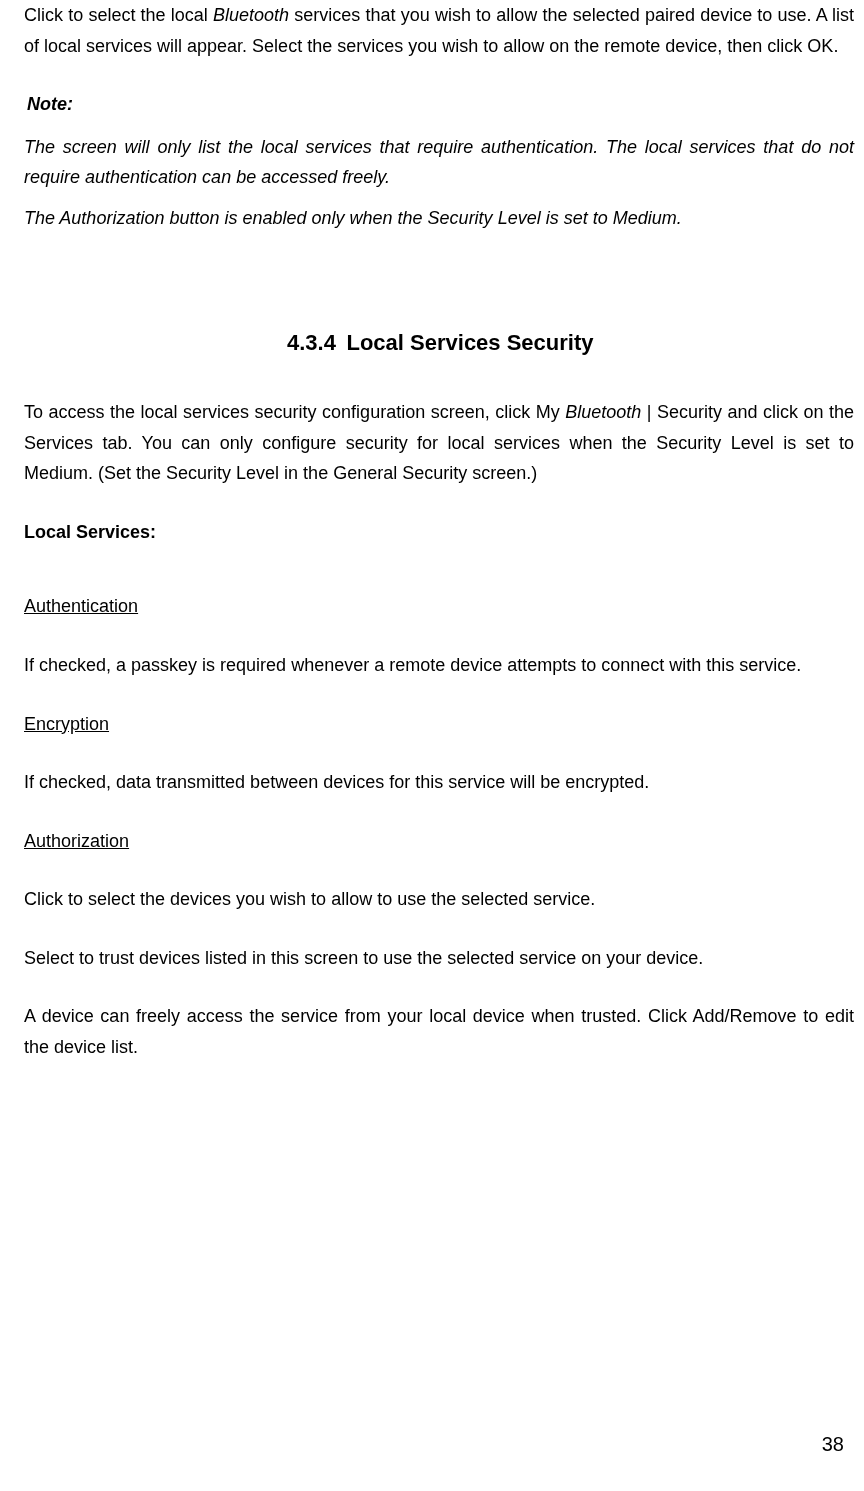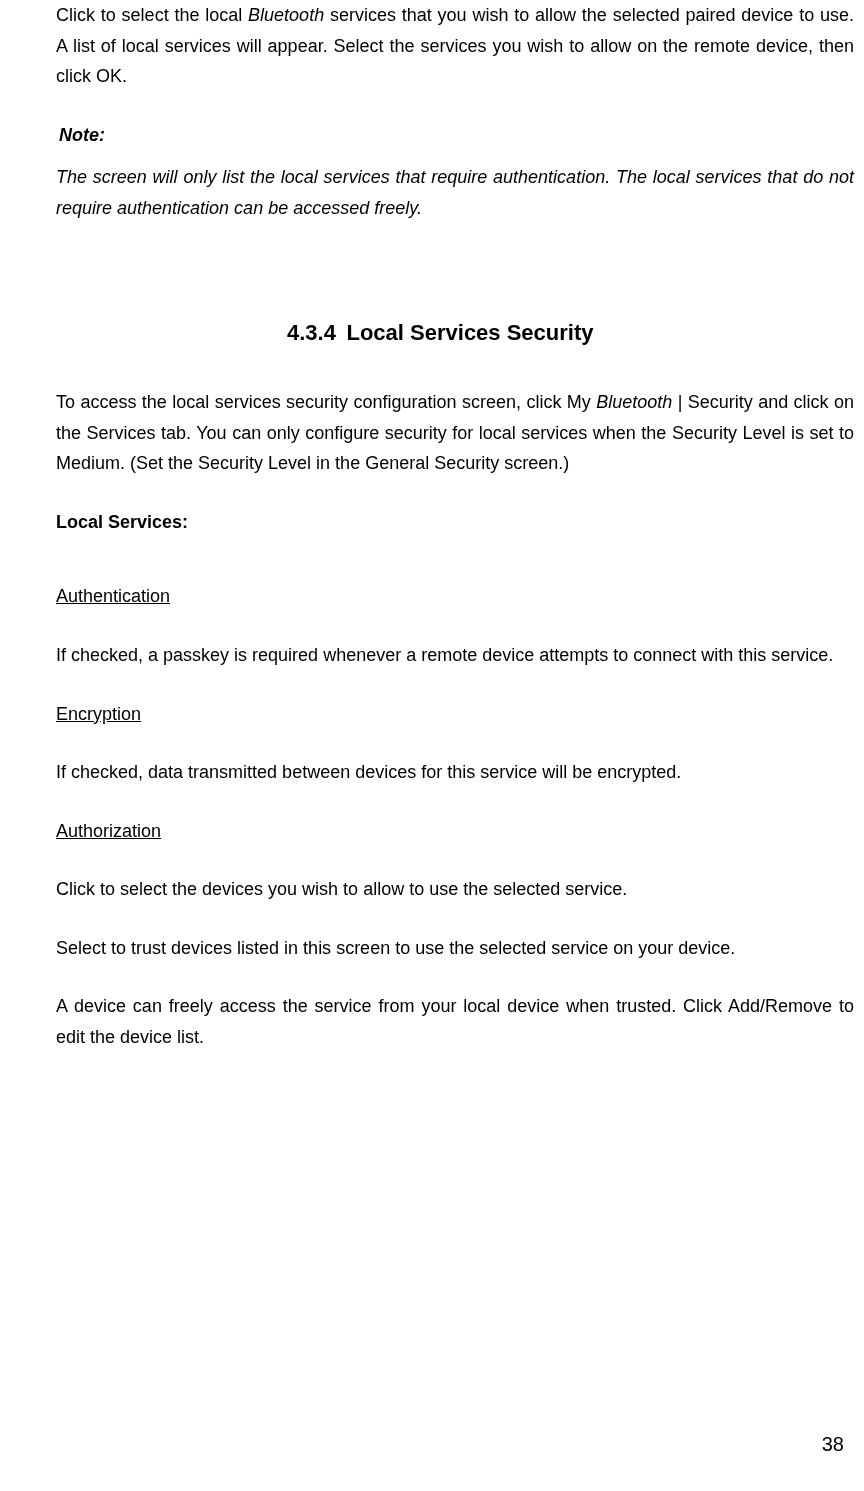--- a/index.html
+++ b/index.html
@@ -12,21 +12,21 @@
       font-size: 18px;
       line-height: 1.7;
       color: #000;
       background: #fff;
       width: 864px;
       height: 1491px;
       position: relative;
       padding: 0 0 0 0;
     }
     .content {
-      padding-left: 56px;
+      padding-left: 24px;
       padding-right: 10px;
     }
     .intro-para {
       text-align: justify;
       margin-bottom: 28px;
     }
     .italic {
       font-style: italic;
     }
     .bold {
@@ -79,20 +79,21 @@
 
 <div class="content">
   <p class="intro-para">
     <span>Click to select the local </span><span class="italic">Bluetooth</span><span> services that you wish to allow the selected paired device to use. A list of local services will appear. Select the services you wish to allow on the remote device, then click OK.</span>
   </p>
 
   <p class="note-label">Note:</p>
 
   <p class="note-text">The screen will only list the local services that require authentication. The local services that do not require authentication can be accessed freely.</p>
 
+  <p class="note-text">The Authorization button is enabled only when the Security Level is set to Medium.</p>
 </div>
 
 <h2 class="section-heading">
   <span class="section-number">4.3.4</span><span>Local Services Security</span>
 </h2>
 
 <div class="content">
   <p class="body-para">
     <span>To access the local services security configuration screen, click My </span><span class="italic">Bluetooth</span><span> | Security and click on the Services tab. You can only configure security for local services when the Security Level is set to Medium. (Set the Security Level in the General Security screen.)</span>
   </p>

